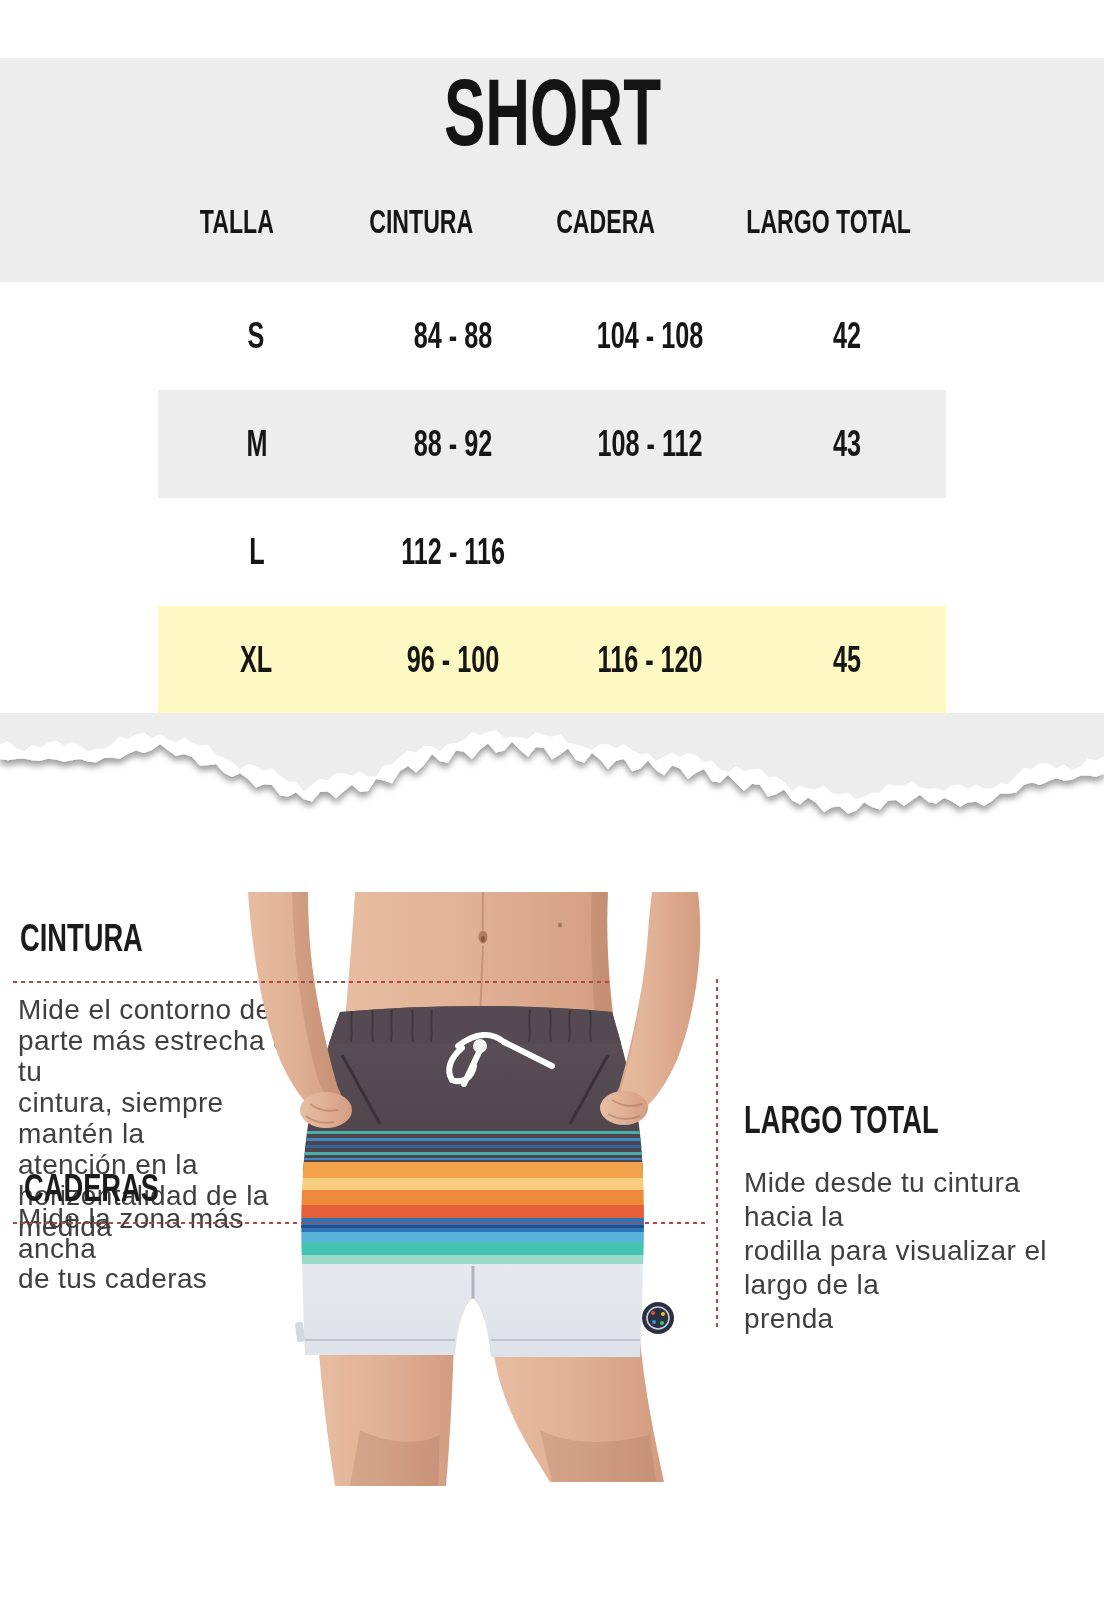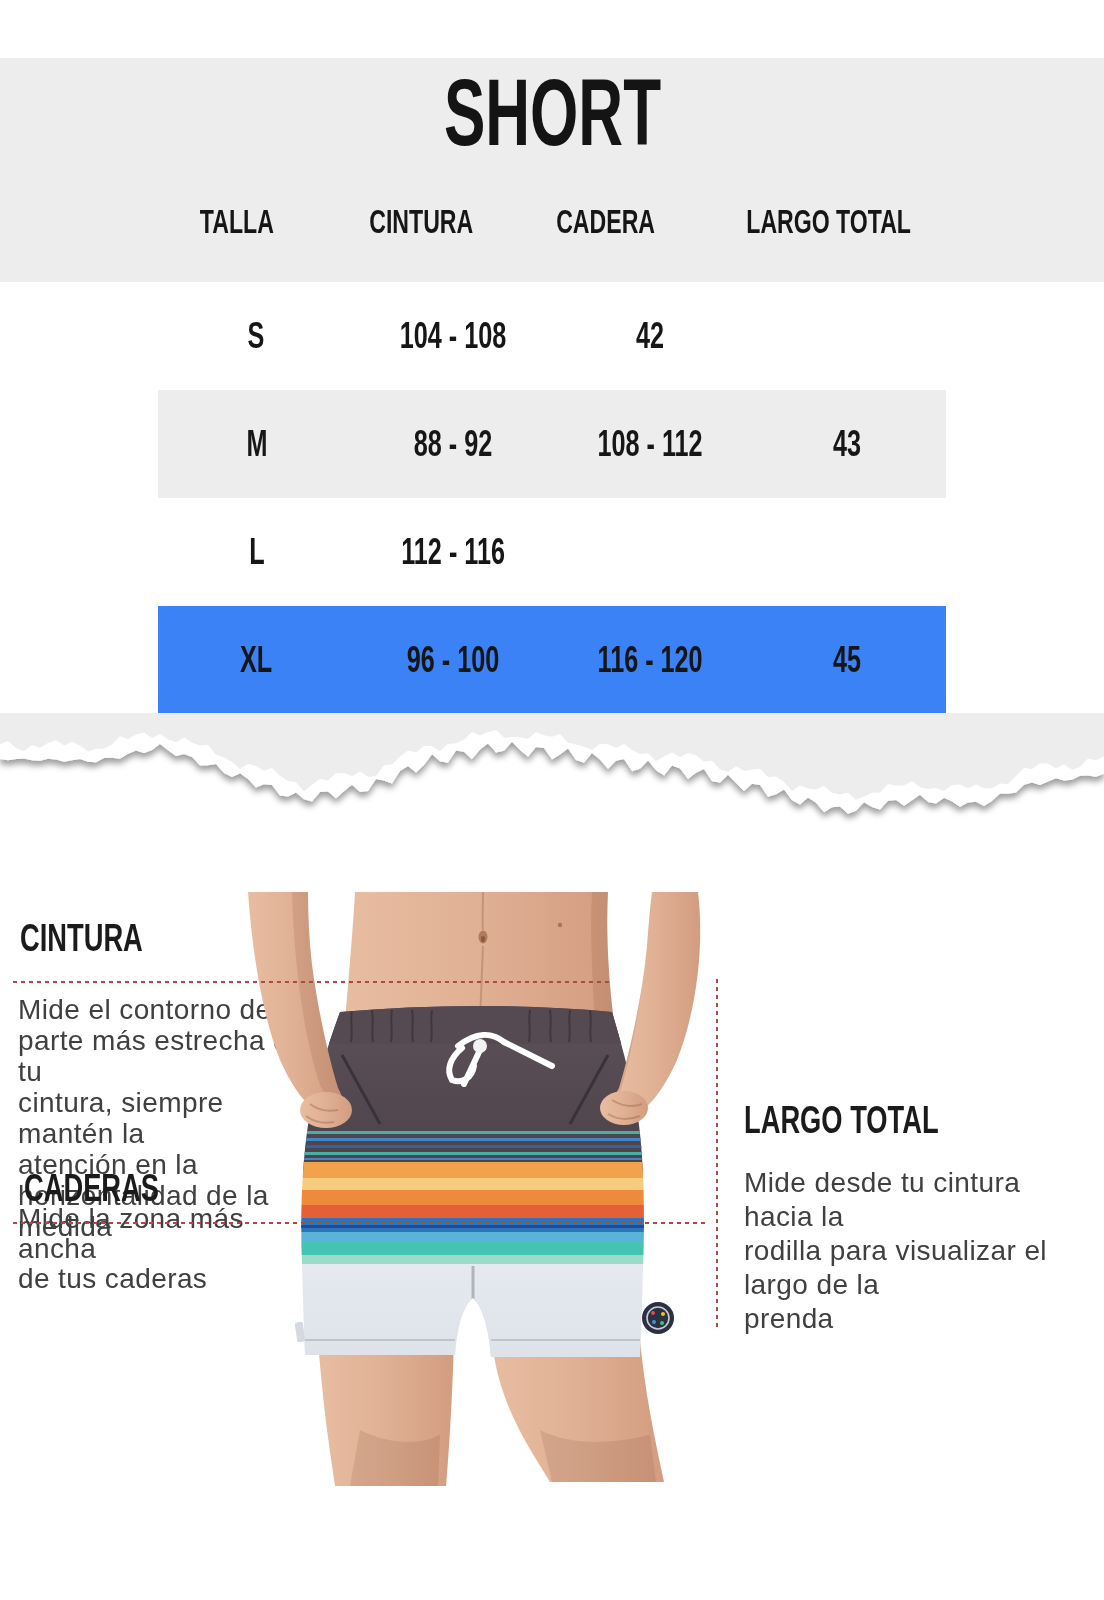--- a/index.html
+++ b/index.html
@@ -13,21 +13,21 @@
   .trow .cell{text-align:center;color:#161616;}
   .cx{display:inline-block;transform:scaleX(.70);white-space:nowrap;}
   #chart-title{position:absolute;top:66px;left:0;width:1104px;text-align:center;
     font-size:94px;font-weight:700;color:#141414;line-height:94px;}
   #chart-title .cx{transform:scaleX(.66);}
   #col-headers{top:196px;height:52px;font-size:33px;font-weight:700;gap:27px;}
   .data-row{height:108px;font-size:36px;font-weight:700;}
   #row-0{top:282px;background:#ffffff;}
   #row-1{top:390px;background:#ededed;}
   #row-2{top:498px;background:#ffffff;}
-  #row-3{top:606px;background:#3b82f6;}
+  #row-3{top:606px;background:#fef9c3;}
 
   
   #torn{position:absolute;top:713px;left:0;width:1104px;height:150px;display:block;}
 
   
   .cond-h{position:absolute;font-size:39px;font-weight:700;color:#1b1b1b;line-height:40px;white-space:nowrap;}
   .cond-h .cx{transform:scaleX(.70);transform-origin:0 50%;}
   .copy{position:absolute;font-size:28px;line-height:31px;color:#404040;letter-spacing:.4px;white-space:pre-line;}
   .dotline-h{position:absolute;height:2px;background:repeating-linear-gradient(90deg,#b04a41 0 4px,rgba(0,0,0,0) 4px 8px);z-index:5;}
   .dotline-v{position:absolute;width:2px;background:repeating-linear-gradient(180deg,#b04a41 0 4px,rgba(0,0,0,0) 4px 8px);z-index:5;}
@@ -54,20 +54,21 @@
 
   <div id="col-headers" class="trow">
     <div class="cell"><span class="cx">TALLA</span></div>
     <div class="cell"><span class="cx">CINTURA</span></div>
     <div class="cell"><span class="cx">CADERA</span></div>
     <div class="cell"><span class="cx">LARGO TOTAL</span></div>
   </div>
 
   <div id="row-0" class="trow data-row">
     <div class="cell"><span class="cx">S</span></div>
+    <div class="cell"><span class="cx">84 - 88</span></div>
     <div class="cell"><span class="cx">104 - 108</span></div>
     <div class="cell"><span class="cx">42</span></div>
   </div>
   <div id="row-1" class="trow data-row">
     <div class="cell"><span class="cx">M</span></div>
     <div class="cell"><span class="cx">88 - 92</span></div>
     <div class="cell"><span class="cx">108 - 112</span></div>
     <div class="cell"><span class="cx">43</span></div>
   </div>
   <div id="row-2" class="trow data-row">

